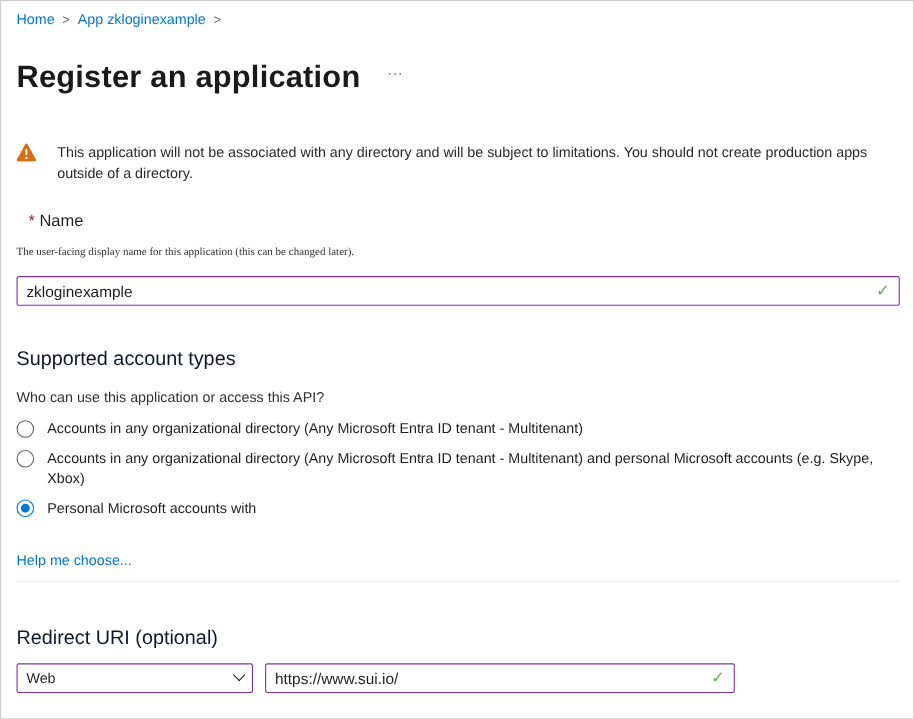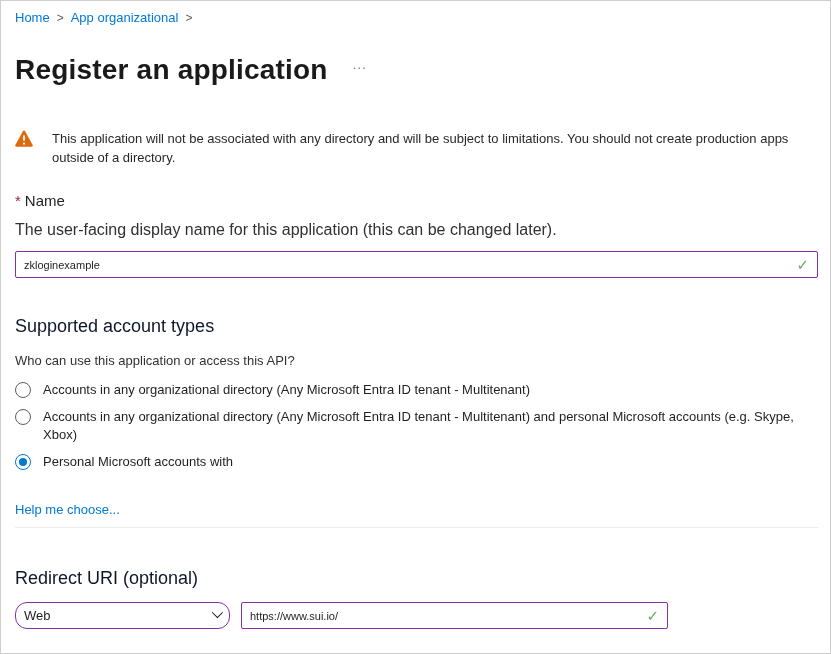--- a/index.html
+++ b/index.html
@@ -27,39 +27,39 @@
   .title-row { display: flex; align-items: center; margin-top: 6px; }
   h1 { font-size: 28px; line-height: 34px; font-weight: 700; color: #1a1a1a; letter-spacing: 0.2px; margin-top: 20px; }
   .title-ellipsis { color: #8a8886; font-size: 15px; margin-left: 24px; margin-top: 6px; letter-spacing: 1px; }
 
   
   .warning { margin-top: 42px; display: flex; align-items: flex-start; gap: 8px; }
   .warning-icon { width: 18px; height: 17px; flex: 0 0 18px; margin-top: 1px; }
   .warning-text { font-size: 13px; line-height: 19px; color: #292827; margin-left: 11px; max-width: 772px; }
 
   
-  .field-label { margin-top: 24px; font-size: 15px; line-height: 20px; color: #201f1e; }
+  .field-label { margin-top: 24px; font-size: 15px; line-height: 20px; color: #201f1e; margin-left: 11px; }
   .required-star { color: #a4262c; margin-right: 4px; }
-  .field-desc { margin-top: 10px; font-size: 16px; line-height: 17px; color: #323130; }
+  .field-desc { margin-top: 10px; font-size: 10px; line-height: 17px; color: #323130; font-family: Liberation Serif, serif; }
 
   .text-input-wrap {
     margin-top: 13px;
     position: relative;
     height: 27px;
     width: 803px;
     border: 1px solid #8230a2;
     border-radius: 2px;
     background: #fff;
     display: flex;
     align-items: center;
   }
   .text-input-wrap input {
     border: none; outline: none; background: transparent;
     font-family: "Liberation Sans", "DejaVu Sans", sans-serif;
-    font-size: 11px; color: #201f1e;
+    font-size: 14px; color: #201f1e;
     flex: 1; height: 100%; padding: 0 26px 0 8px;
   }
   .valid-check {
     position: absolute; right: 8px; top: 50%; transform: translateY(-54%);
     color: #5fae54; font-size: 15px; font-weight: 700; line-height: 1;
   }
 
   
   .section-heading { margin-top: 36px; font-size: 18px; line-height: 24px; font-weight: 400; color: #0f172a; }
   .section-question { margin-top: 14px; font-size: 13px; line-height: 17px; color: #323130; }
@@ -83,21 +83,21 @@
 
   .divider { margin-top: 9px; border: none; border-top: 1px solid #ececec; height: 0; width: 803px; }
 
   .redirect-heading { margin-top: 38px; }
   .redirect-desc { margin-top: 5px; font-size: 13px; line-height: 17px; color: #323130; max-width: 805px; }
 
   
   .redirect-controls { margin-top: 12px; display: flex; gap: 11px; }
   .platform-select {
     width: 215px; height: 27px;
-    border: 1px solid #8230a2; border-radius: 12px;
+    border: 1px solid #8230a2; border-radius: 2px;
     display: flex; align-items: center; justify-content: space-between;
     padding: 0 9px 0 8px; font-size: 13px; color: #201f1e;
     background: #fff; cursor: pointer;
   }
   .chevron-down {
     width: 8px; height: 8px;
     border-right: 1.5px solid #1b1b1b; border-bottom: 1.5px solid #1b1b1b;
     transform: rotate(45deg) translateY(-2px);
     margin-top: -3px;
   }
@@ -106,21 +106,21 @@
 </head>
 <body>
 
 <div class="page">
   <div class="content">
 
     
     <nav class="breadcrumb">
       <a>Home</a>
       <span class="crumb-sep">&gt;</span>
-      <a>App organizational</a>
+      <a>App zkloginexample</a>
       <span class="crumb-sep">&gt;</span>
     </nav>
 
     
     <div class="title-row">
       <h1>Register an application</h1>
       <span class="title-ellipsis">…</span>
     </div>
 
     

